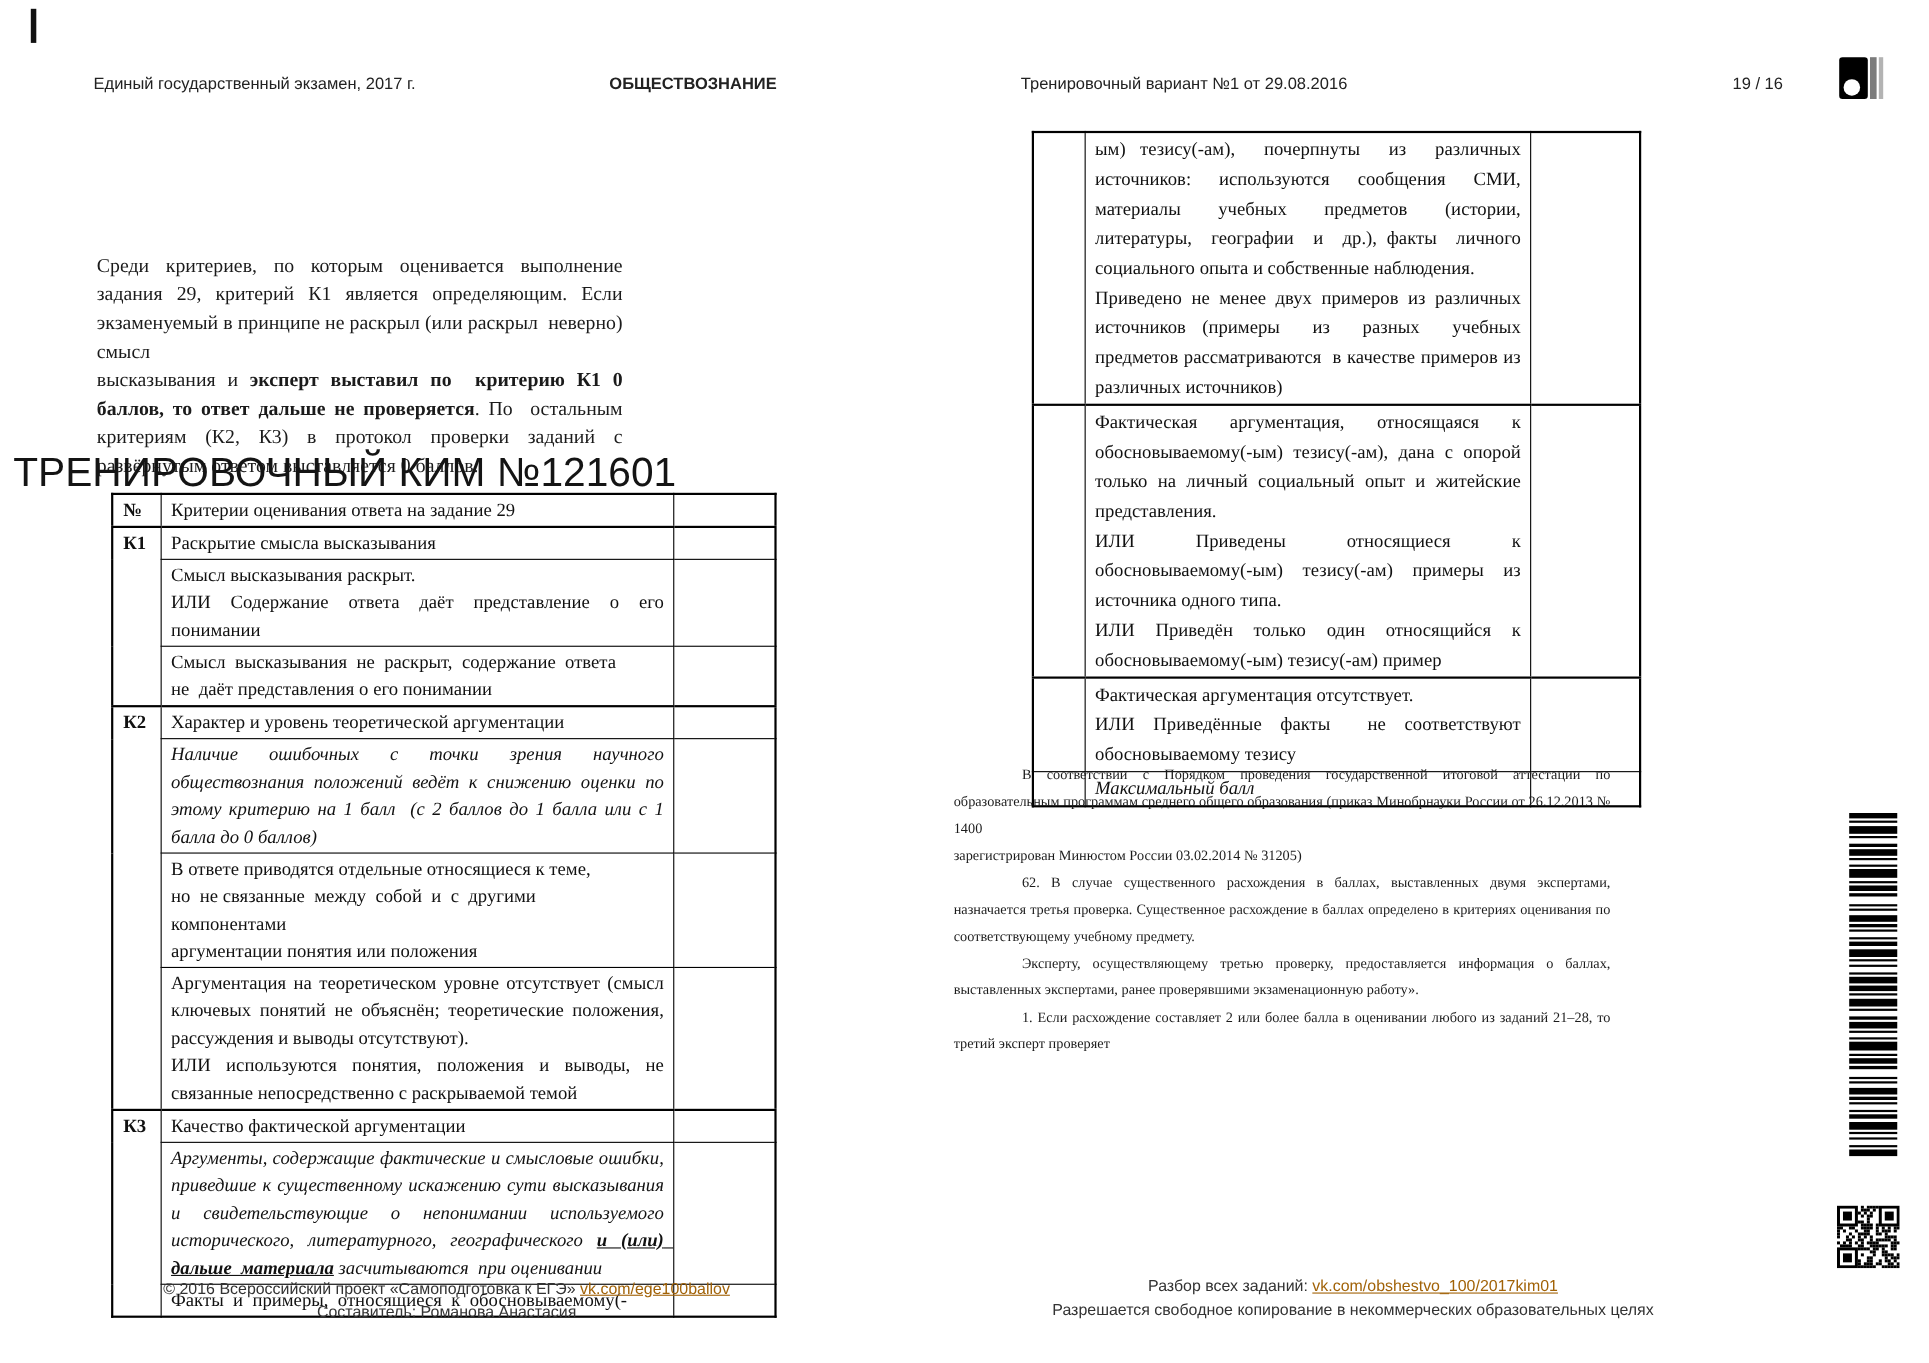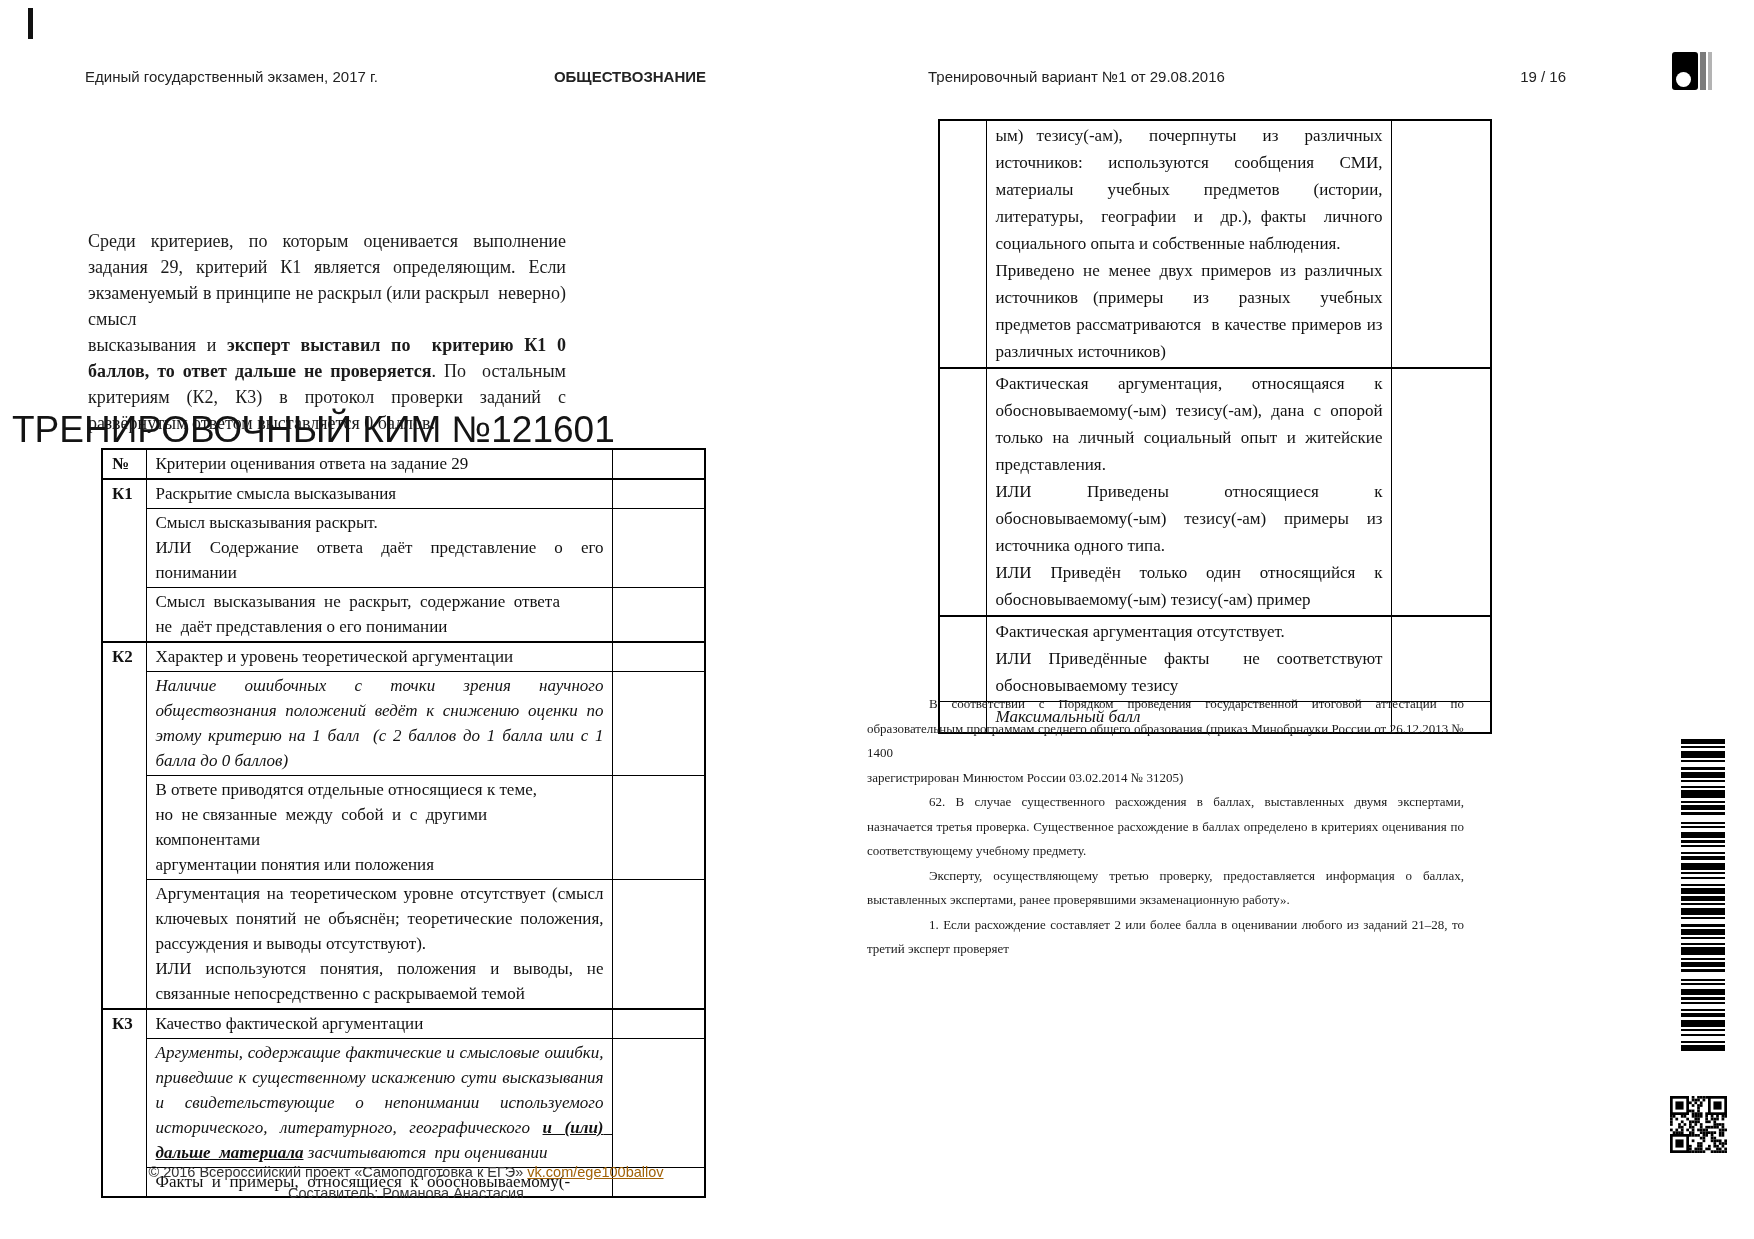--- a/index.html
+++ b/index.html
@@ -5,21 +5,21 @@
   html,body{margin:0;padding:0;background:#ffffff;}
   .canvas{position:relative;width:1754px;height:1239px;background:#fff;overflow:hidden;
           font-family:"Liberation Serif",serif;color:#1b1b1b;}
 
   .regmark{position:absolute;left:28px;top:8px;width:5px;height:31px;background:#111;}
 
   .hdr{position:absolute;top:68px;font-family:"Liberation Sans",sans-serif;font-size:15px;color:#222;white-space:nowrap;}
   .exam-title{left:85px;}
   .subject{left:540px;width:180px;text-align:center;font-weight:bold;}
   .variant{left:928px;}
-  .pagenum{left:1501px;width:65px;text-align:right;}
+  .pagenum{left:1575px;width:65px;}
 
   .logo{position:absolute;left:1672px;top:52px;width:42px;height:40px;}
   .logo-black{position:absolute;left:0;top:0;width:26px;height:38px;background:#000;border-radius:3px;}
   .logo-circle{position:absolute;left:4px;top:20px;width:15px;height:15px;background:#fff;border-radius:50%;}
   .logo-bar1{position:absolute;left:28px;top:0;width:6px;height:38px;background:#7b7b7b;}
   .logo-bar2{position:absolute;left:36px;top:0;width:4px;height:38px;background:#b3b3b3;}
 
   .intro{position:absolute;left:88px;top:228px;width:478px;font-size:18px;line-height:26px;
          text-align:justify;white-space:pre-wrap;}
   .intro b{font-weight:bold;}
@@ -409,14 +409,18 @@
       <rect x="43.42857142857143" y="5.428571428571429" width="8.142857142857142" height="8.142857142857142"></rect>
       <rect x="0" y="38" width="19" height="19"></rect>
       <rect x="2.7142857142857144" y="40.714285714285715" width="13.571428571428573" height="13.571428571428573" fill="#fff"></rect>
       <rect x="5.428571428571429" y="43.42857142857143" width="8.142857142857142" height="8.142857142857142"></rect>
     </svg>
 
   <div class="footer f-left">
     <div><span>© 2016 Всероссийский проект «Самоподготовка к ЕГЭ» </span><a class="doclink">vk.com/ege100ballov</a></div>
     <div>Составитель: Романова Анастасия</div>
   </div>
+  <div class="footer f-right">
+    <div><span>Разбор всех заданий: </span><a class="doclink">vk.com/obshestvo_100/2017kim01</a></div>
+    <div>Разрешается свободное копирование в некоммерческих образовательных целях</div>
+  </div>
 
 </div>
 
 </body></html>

